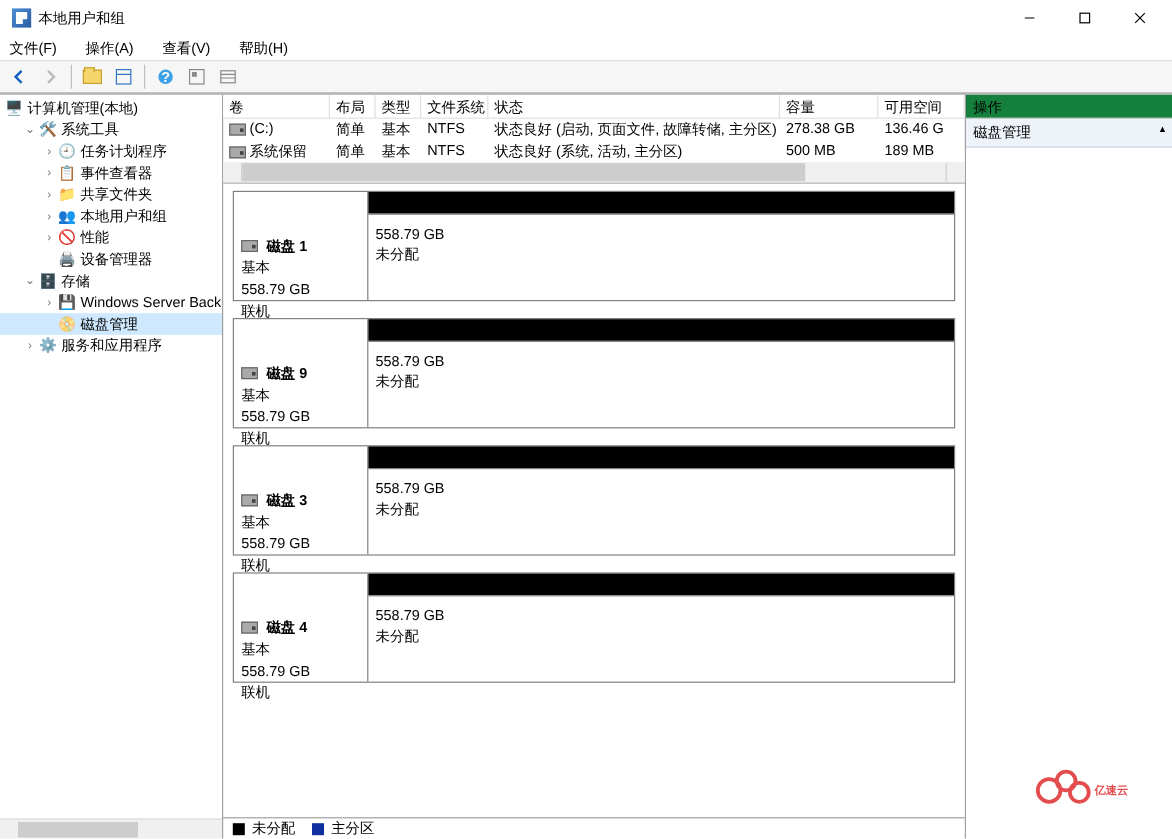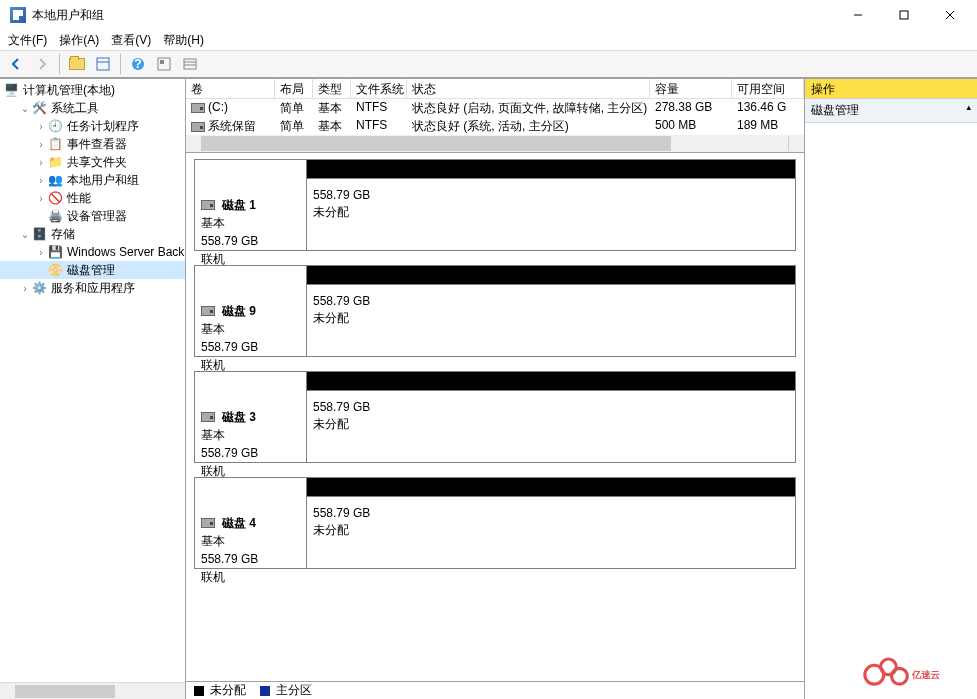--- a/index.html
+++ b/index.html
@@ -6,21 +6,21 @@
 body { width: 977px; height: 699px; background: #fff; overflow: hidden; position: relative; }
 
 
 .titlebar { height: 30px; display: flex; align-items: center; padding: 0 4px; }
 .titlebar .appicon { width: 16px; height: 16px; margin: 0 6px; background: linear-gradient(135deg,#4a90d9,#2c5aa0); position:relative; }
 .titlebar .appicon::after{content:'';position:absolute;inset:3px;background:#fff;clip-path:polygon(0 0,100% 0,100% 60%,60% 60%,60% 100%,0 100%);}
 .titlebar .title { flex: 1; }
 .titlebar .winbtn { width: 46px; height: 30px; display:flex; align-items:center; justify-content:center; }
 
 
-.menubar { height: 20px; display:flex; align-items:center; padding: 0 2px; gap:0; }
+.menubar { height: 20px; display:flex; align-items:center; padding: 0 2px; gap:12px; }
 .menubar span { padding: 2px 6px; }
 
 
 .toolbar { height: 28px; border-top:1px solid #e0e0e0; border-bottom:1px solid #a0a0a0; background:#f6f6f6; display:flex; align-items:center; padding:0 4px; gap:2px;}
 .tbtn { width:24px; height:22px; display:flex; align-items:center; justify-content:center; border:1px solid transparent;}
 .tsep { width:1px; height:20px; background:#c0c0c0; margin:0 3px;}
 .folder-ico { width:16px; height:12px; background:#f6d66a; border:1px solid #c8a030; position:relative; }
 .folder-ico::before{content:'';position:absolute;top:-3px;left:0;width:7px;height:3px;background:#f6d66a;border:1px solid #c8a030;border-bottom:none;}
 
 
@@ -55,30 +55,30 @@
 .disk-info .dhead { display:flex; align-items:center; font-weight:bold; gap:4px;margin-top:32px;}
 .dgraph { flex:1; display:flex; flex-direction:column;}
 .dbar { height:18px; background:#000;}
 .darea { flex:1; border-top:1px solid #808080; padding:8px 6px; line-height:1.4;}
 .disk-map::-webkit-scrollbar{width:17px;} .disk-map::-webkit-scrollbar-thumb{background:#cdcdcd;} .disk-map::-webkit-scrollbar-track{background:#f0f0f0;}
 
 .legend { height:18px; border-top:1px solid #a0a0a0; display:flex; align-items:center; padding:0 8px; gap:4px;}
 .lg-sw { width:10px; height:10px; display:inline-block; margin-right:2px;}
 
 .actions-pane { width:172px; background:#fff;}
-.ap-head { height:20px; background:#fde047; border-bottom:1px solid #d0d0d0; padding:2px 6px; font-weight:normal;}
+.ap-head { height:20px; background:#15803d; border-bottom:1px solid #d0d0d0; padding:2px 6px; font-weight:normal;}
 .ap-section { background:#eef3fa; border-bottom:1px solid #c9d6e8; padding:3px 6px; position:relative;}
 .ap-section::after{content:'▴'; position:absolute; right:6px; top:3px; font-size:9px;}
 .ap-item { padding:4px 6px 4px 18px; position:relative; }
 .ap-item::after{content:'▸'; position:absolute; right:6px; top:4px; font-size:9px; color:#333;}
 
 
 .svg16{width:16px;height:16px;}
 
-.watermark { position:absolute; right:10px; bottom:4px; opacity:.9;}
+.watermark { position:absolute; right:10px; bottom:20px; opacity:.9;}
 .watermark svg{width:110px;height:44px;}
 </style>
 </head>
 <body>
 
 <div class="titlebar">
   <span class="appicon"></span>
   <span class="title">本地用户和组</span>
   <div class="winbtn">
       <svg width="10" height="10">

